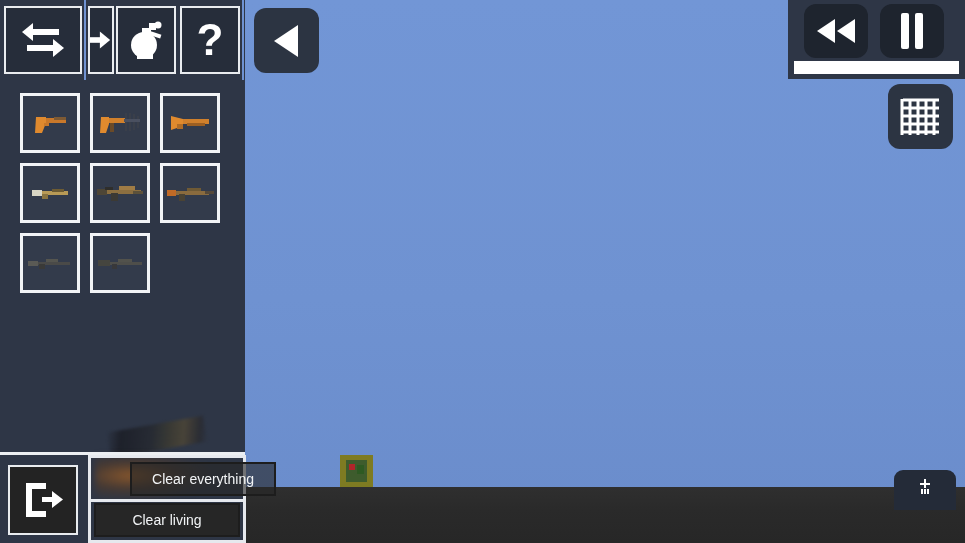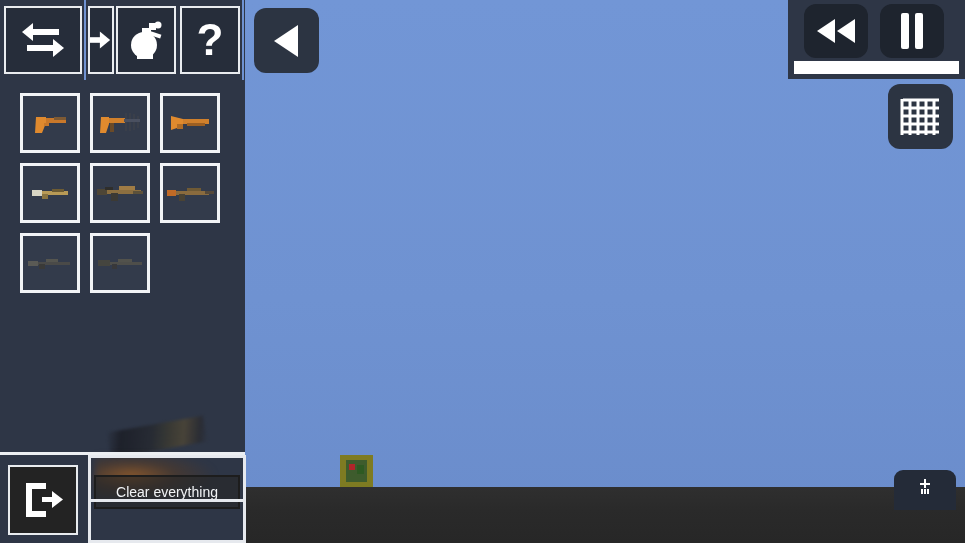--- a/index.html
+++ b/index.html
@@ -63,21 +63,21 @@
             box-sizing:border-box;border:2px solid #e9ecef;background:#232323;
             display:flex;align-items:center;justify-content:center;}
 
   
   #clear-cluster{position:absolute;left:88px;top:455px;width:158px;height:88px;
                  border:3px solid #e6e9ee;box-sizing:border-box;background:transparent;}
   .clear-btn{position:absolute;left:3px;width:146px;height:34px;
              box-sizing:border-box;border:2px solid #1d1d1d;
              color:#f2f4f6;font-size:14px;
              display:flex;align-items:center;justify-content:center;}
-  #clear-everything{top:17px;background:rgba(38,38,38,.62);}
+  #clear-everything{top:4px;background:rgba(38,38,38,.62);margin-left:36px;}
   #clear-living{top:45px;background:#262626;}
   #clear-divider{position:absolute;left:0;right:0;top:41px;height:3px;
                  background:#e6e9ee;}
 
   
   #collapse-btn{position:absolute;left:254px;top:8px;width:65px;height:65px;
                 background:#2c3442;border-radius:12px;
                 display:flex;align-items:center;justify-content:center;}
 
   
@@ -263,20 +263,21 @@
         <path d="M6 4 h20 v6 h-14 v22 h14 v6 h-20 z" fill="#ffffff"></path>
         <rect x="22" y="18" width="14" height="5" fill="#ffffff"></rect>
         <polygon points="32,12 32,29 43,20.5" fill="#ffffff"></polygon>
       </svg>
     </div>
   </div>
 
   <div id="clear-cluster">
     <div id="clear-everything" class="clear-btn">Clear everything</div>
     <div id="clear-divider"></div>
+    <div id="clear-living" class="clear-btn">Clear living</div>
   </div>
 
   <div id="collapse-btn">
     <svg class="ico" width="34" height="36" viewBox="0 0 34 36">
       <polygon points="28,2 28,34 4,18" fill="#ffffff"></polygon>
     </svg>
   </div>
 
   <div id="playback">
 

